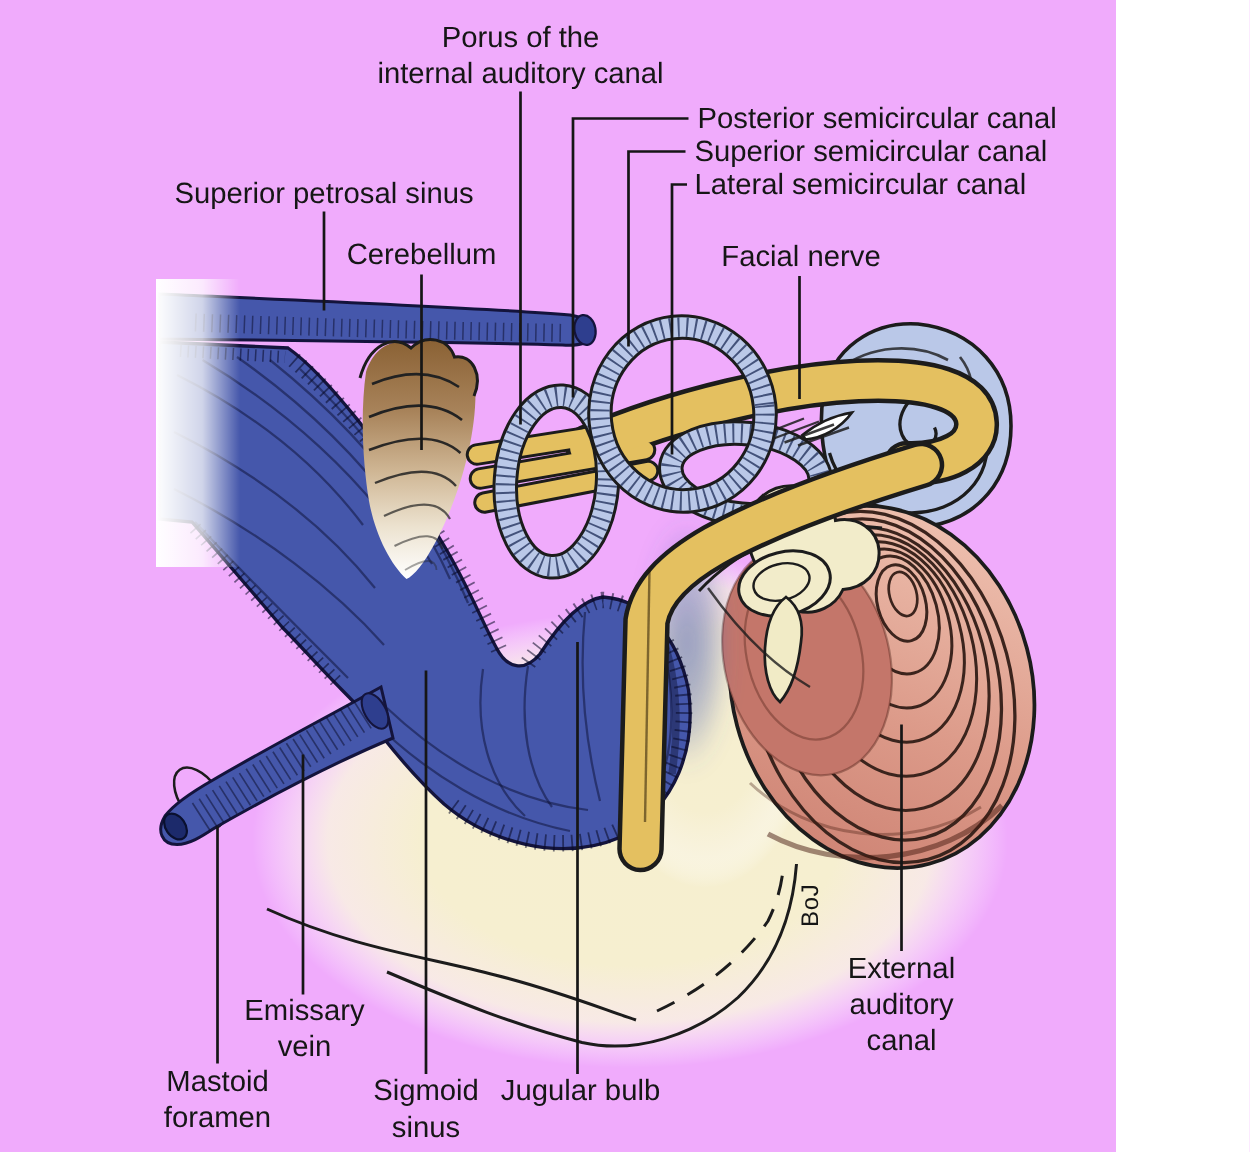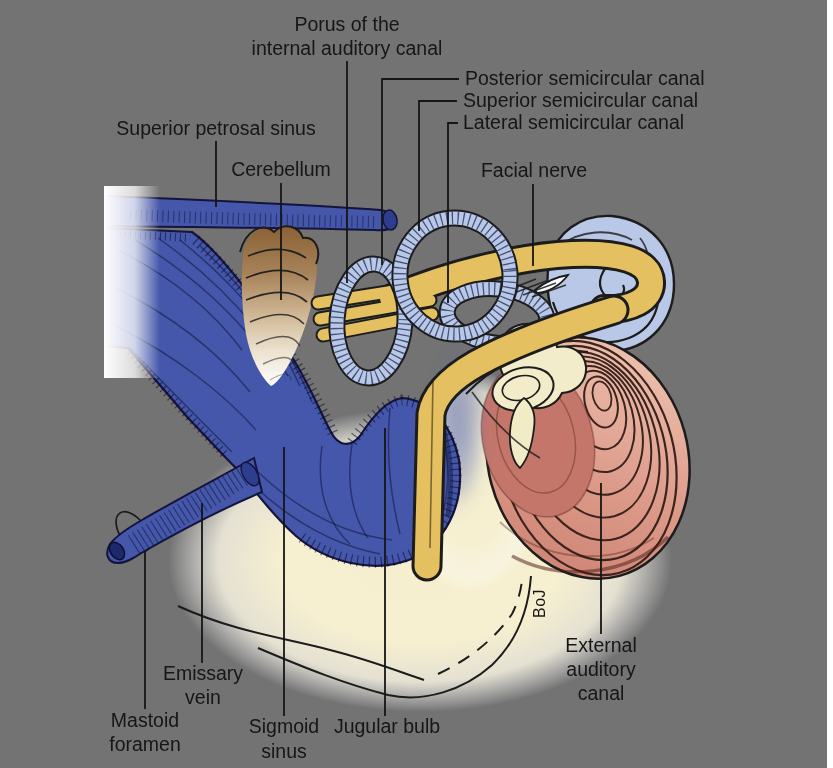--- a/index.html
+++ b/index.html
@@ -1,16 +1,16 @@
 <!DOCTYPE html>
 <html><head>
 <meta charset="utf-8">
 <style>
   html,body{margin:0;padding:0;background:#fff;}
-  .stage{position:relative;width:827px;height:768px;background:#737373;overflow:hidden;
+  .stage{position:relative;width:744px;height:768px;background:#f0abfc;overflow:hidden;
          font-family:"Liberation Sans",sans-serif;}
   svg{display:block;}
   text{font-family:"Liberation Sans",sans-serif;font-size:19.5px;fill:#161616;}
   .sig{font-size:16px;letter-spacing:.5px;}
   .leader{stroke:#161616;stroke-width:1.8;fill:none;}
   .outl{stroke:#1c1c1c;fill:none;}
 </style>
 </head>
 <body>
 

